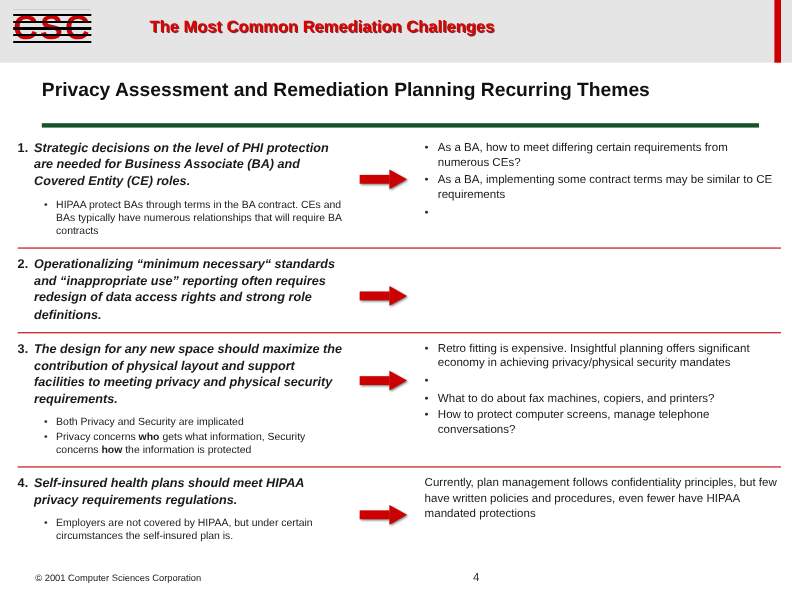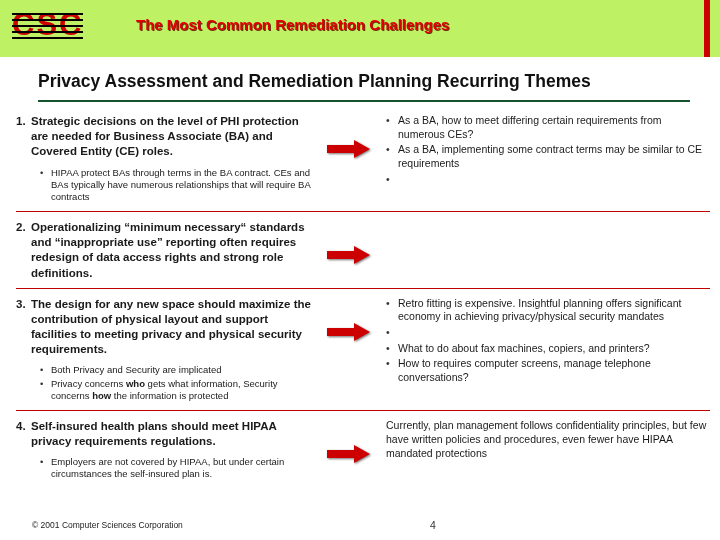--- a/index.html
+++ b/index.html
@@ -1,41 +1,41 @@
 <!DOCTYPE html>
 <html><head>
 <meta charset="utf-8">
 <style>
   * { margin:0; padding:0; box-sizing:border-box; }
   html,body { width:720px; height:540px; }
   body { font-family:"Liberation Sans", sans-serif; background:#fff; overflow:hidden; }
   .slide { position:relative; width:720px; height:540px; background:#fff; }
 
   
-  .header { position:relative; height:57px; background:#bef264;text-align:right; }
+  .header { position:relative; height:57px; background:#e5e5e5;text-align:right; }
   .logo-wrap { position:absolute; left:12px; top:9px; }
   .logo-text { font-size:31px; font-weight:bold; color:#cc0000; line-height:1; letter-spacing:2px; }
   .logo-wrap::after { content:""; position:absolute; inset:0;
      background:repeating-linear-gradient(to bottom, transparent 0 4px, #000 4px 6px); }
   .header-title { position:absolute; left:136px; top:16px; font-size:15px; font-weight:bold;
      color:#e00000; text-shadow:1px 1px 0 rgba(90,0,0,.8); }
   .header-stripe { position:absolute; right:10px; top:0; width:6px; height:57px; background:#cc0000; }
 
   
   .slide-title { margin:14px 30px 0 38px; width:652px; font-size:17.5px; font-weight:bold;
-     color:#111; padding-bottom:8px; border-bottom:2px solid #14532d; }
+     color:#111; padding-bottom:20px; border-bottom:4px solid #14532d; }
 
   
   .content { padding:4px 10px 0 16px; }
   .row { display:grid; grid-template-columns:296px 62px 1fr; column-gap:6px; padding:8px 0 7px 0; }
   .sep { border:none; border-top:1px solid #c00000; height:0; }
 
   .heading { display:flex; font-size:11.5px; font-weight:bold; color:#1a1a1a; line-height:1.32; }
   .heading .num { flex:0 0 15px; width:15px; }
-  .heading .htext { flex:1; }
+  .heading .htext { flex:1;font-style:italic; }
 
   .subs { list-style:none; margin:7px 0 0 24px; }
   .subs li { display:flex; font-size:9.5px; line-height:1.28; color:#1a1a1a; margin-bottom:1px; }
   .subs .marker { flex:0 0 11px; width:11px; color:#333; }
   .bi { font-weight:bold; }
 
   .rlist { list-style:none; font-size:10.5px; line-height:1.3; color:#1a1a1a; }
   .rlist li { display:flex; margin-bottom:2px; }
   .rlist .marker { flex:0 0 12px; width:12px; color:#333; }
   .rtext { font-size:10.5px; line-height:1.33; color:#1a1a1a; }
@@ -147,21 +147,21 @@
             </li>
           <li>
               <span class="marker">•</span>
             </li>
           <li>
               <span class="marker">•</span>
               <span>What to do about fax machines, copiers, and printers?</span>
             </li>
           <li>
               <span class="marker">•</span>
-              <span>How to requires computer screens, manage telephone conversations?</span>
+              <span>How to protect computer screens, manage telephone conversations?</span>
             </li>
         </ul>
       </div>
     </div>
 
     <hr class="sep">
 
     <div class="row">
       <div>
         <div class="heading">

